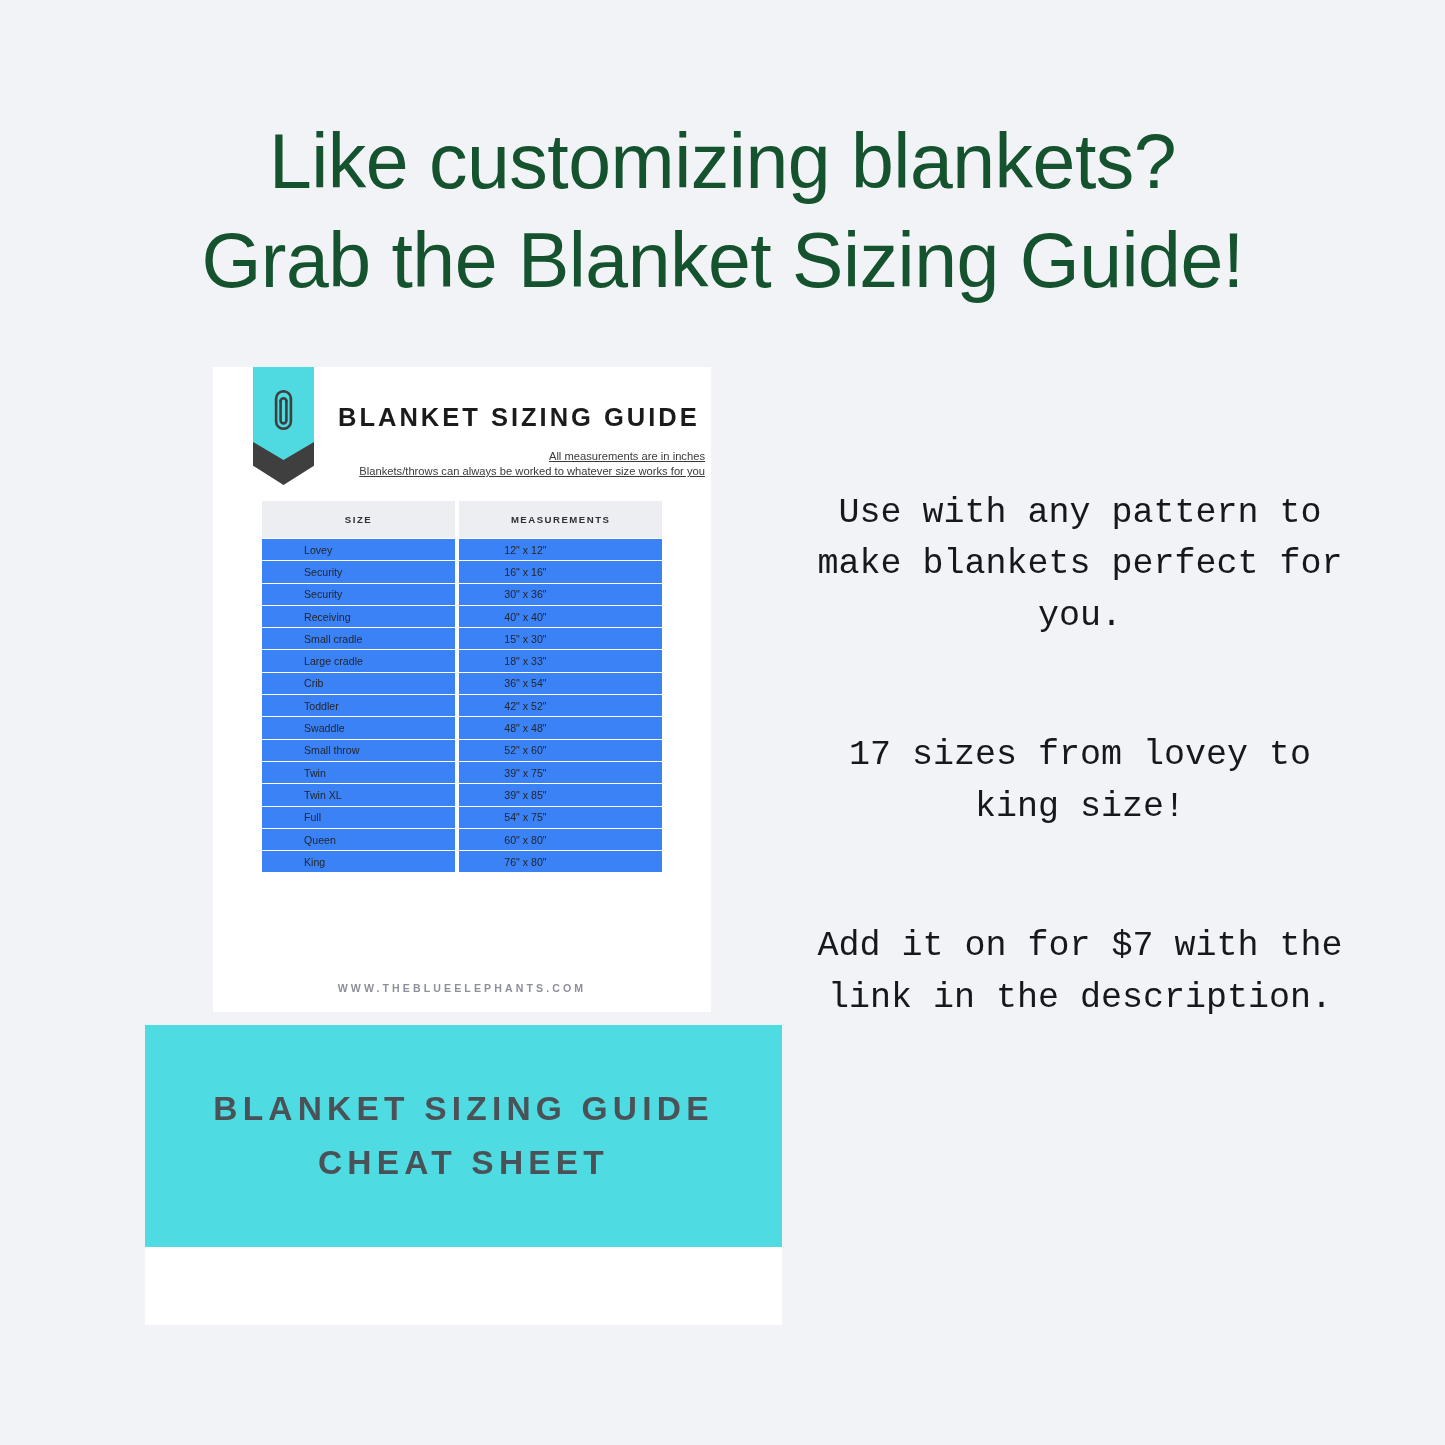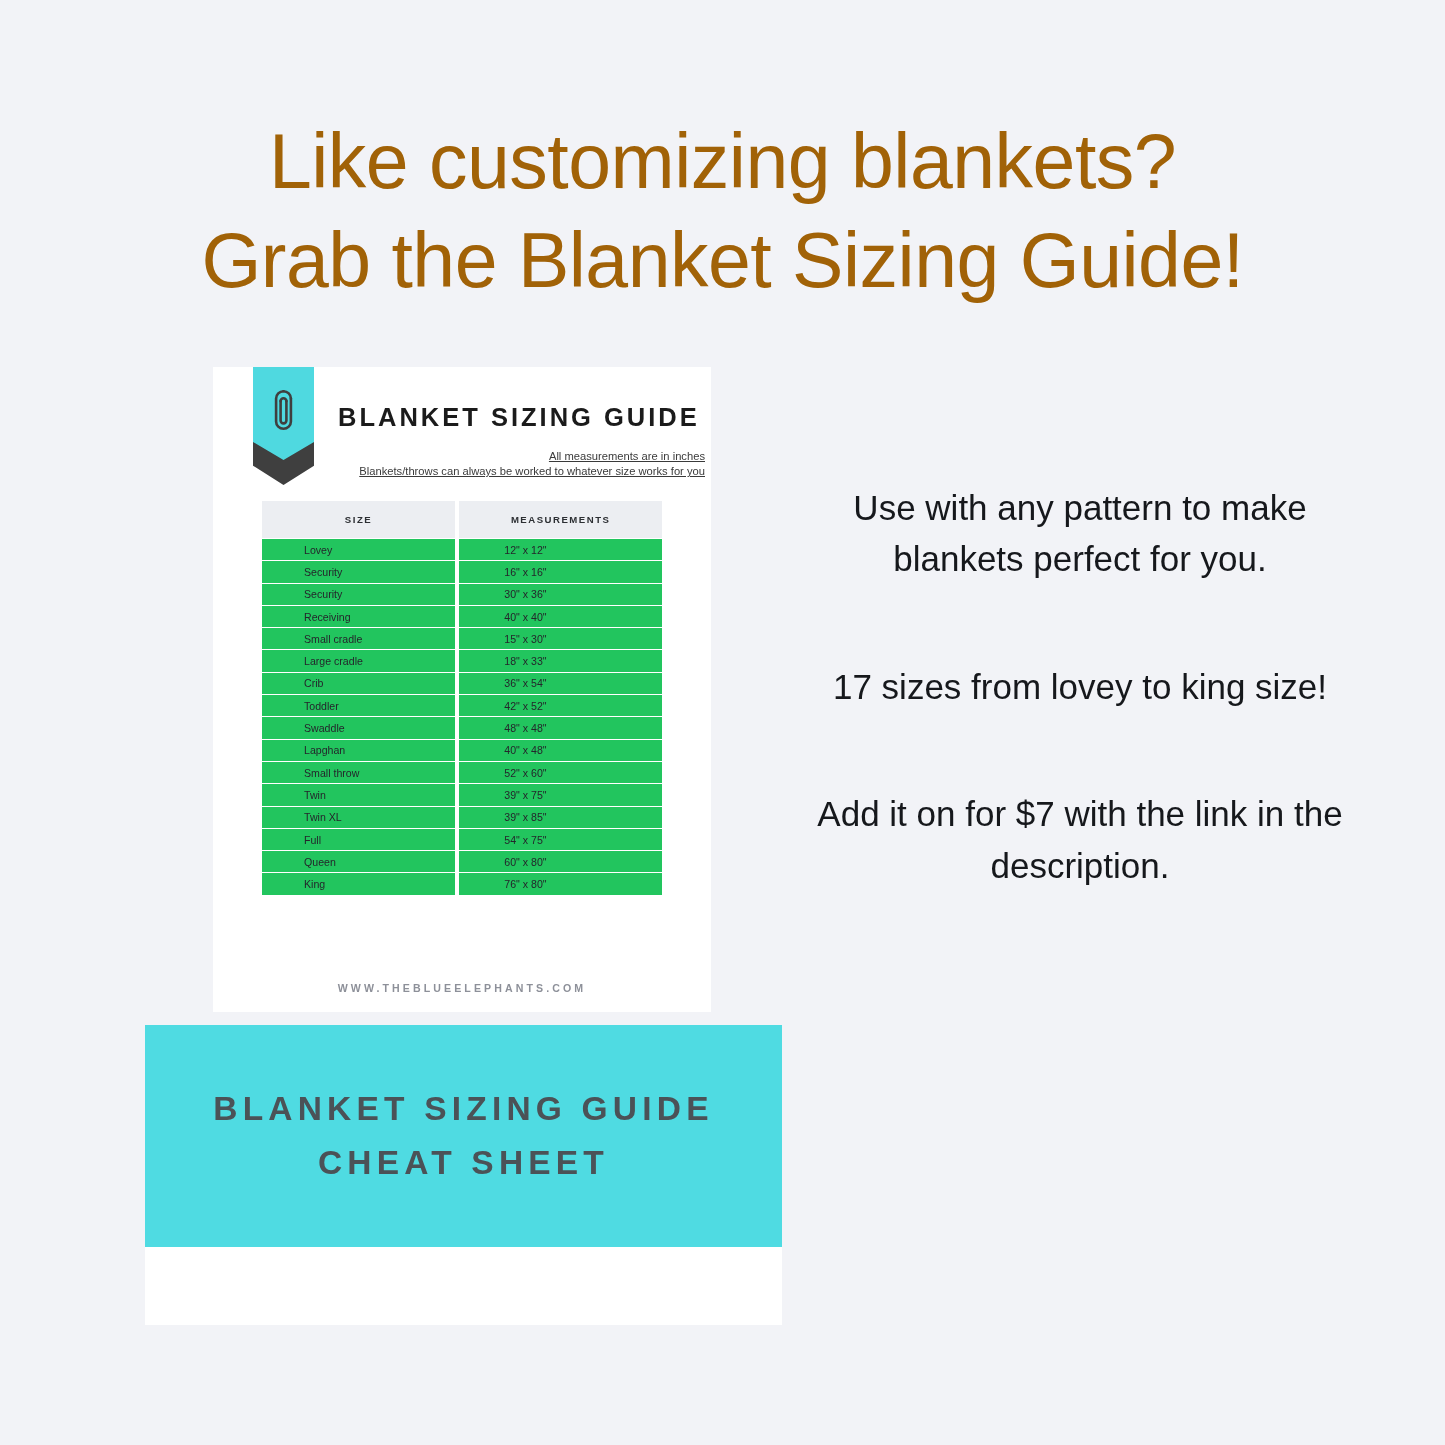--- a/index.html
+++ b/index.html
@@ -15,21 +15,21 @@
     position: relative;
   }
 
   
   .headline {
     position: absolute;
     top: 112px;
     left: 0;
     width: 1445px;
     text-align: center;
-    color: #a16207;
+    color: #14532d;
     font-size: 77px;
     line-height: 1.29;
     font-weight: 400;
     letter-spacing: -0.5px;
     white-space: pre-line;
   }
 
   
   .sheet {
     position: absolute;
@@ -119,21 +119,21 @@
     color: #2c2f33;
     font-size: 9.6px;
     font-weight: 700;
     letter-spacing: 1.5px;
     text-align: center;
   }
   .tbl thead th.gap { background: #ffffff; }
 
   .tbl tbody td {
     height: 21.3px;
-    background: #22c55e;
+    background: #3b82f6;
     color: #24262b;
     font-size: 10.6px;
     font-weight: 400;
   }
   .tbl tbody td.c1 { padding-left: 42px; }
   .tbl tbody td.c2 { padding-left: 45px; }
   .tbl tbody td.gap { background: #ffffff; }
 
   .doc-url {
     position: absolute;
@@ -181,21 +181,21 @@
     position: absolute;
     left: 783px;
     top: 470px;
     width: 594px;
     text-align: center;
     color: #16181c;
     font-size: 35px;
     line-height: 1.47;
     font-weight: 400;
   }
-  .copy p { margin: 12px; }
+  .copy p { margin: 18px; font-family: Liberation Mono, monospace; }
   .copy .spacer { height: 52px; }
 </style>
 </head>
 <body>
 
 <div class="headline">Like customizing blankets?
 Grab the Blanket Sizing Guide!</div>
 
 <div class="sheet">
 
@@ -262,25 +262,20 @@
           <td class="c1">Toddler</td>
           <td class="gap"></td>
           <td class="c2">42" x 52"</td>
         </tr>
       <tr>
           <td class="c1">Swaddle</td>
           <td class="gap"></td>
           <td class="c2">48" x 48"</td>
         </tr>
       <tr>
-          <td class="c1">Lapghan</td>
-          <td class="gap"></td>
-          <td class="c2">40" x 48"</td>
-        </tr>
-      <tr>
           <td class="c1">Small throw</td>
           <td class="gap"></td>
           <td class="c2">52" x 60"</td>
         </tr>
       <tr>
           <td class="c1">Twin</td>
           <td class="gap"></td>
           <td class="c2">39" x 75"</td>
         </tr>
       <tr>

